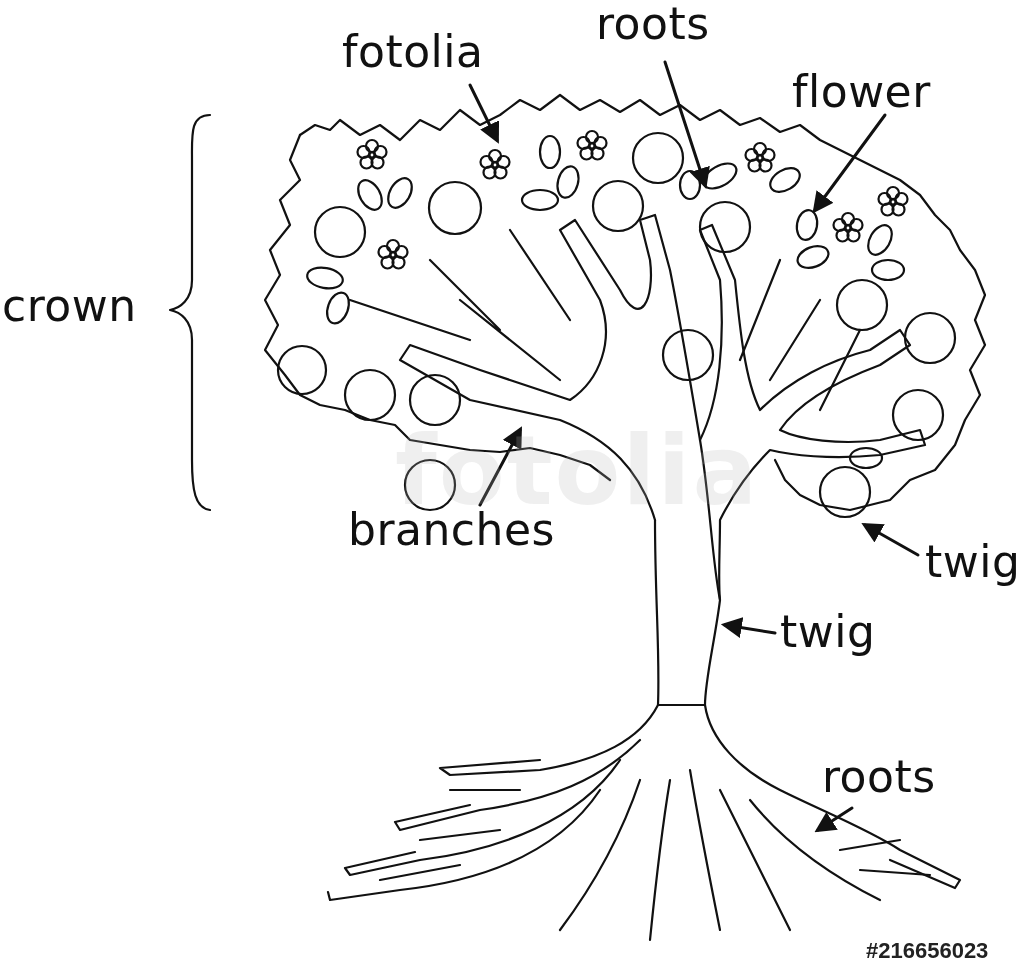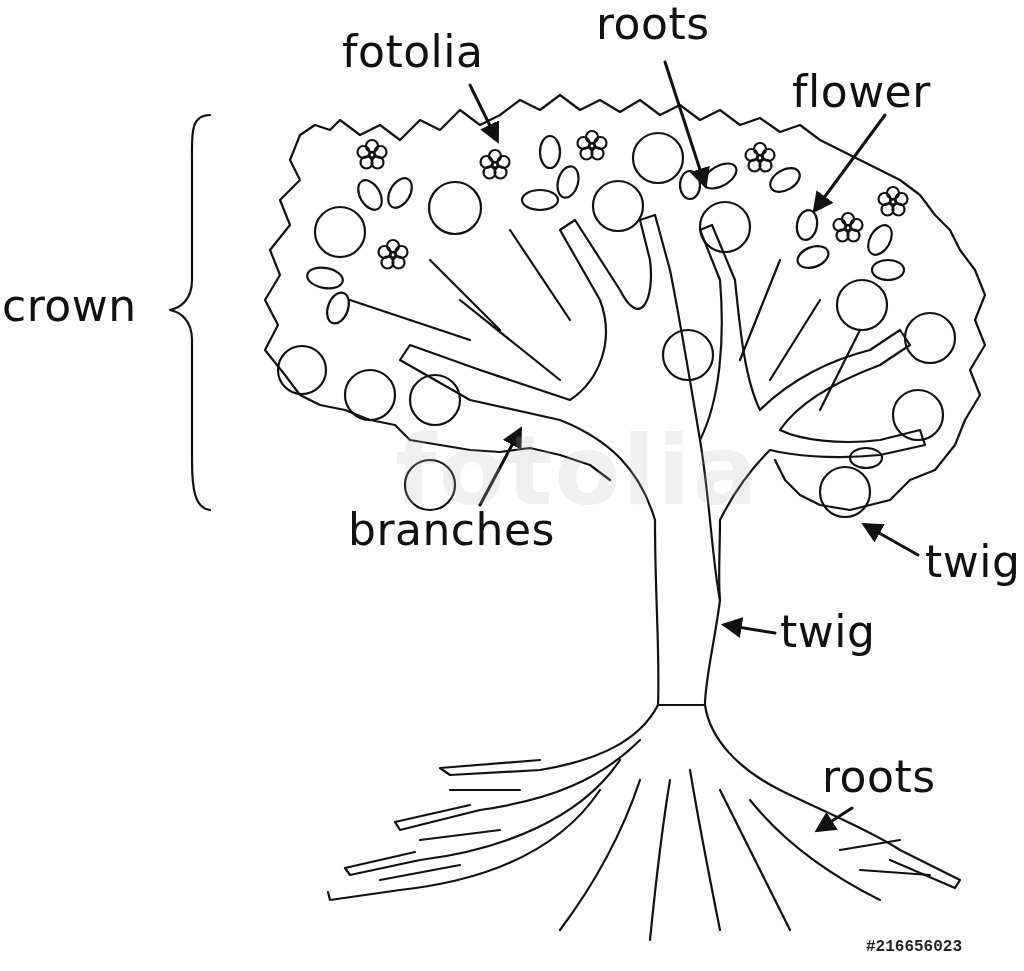--- a/index.html
+++ b/index.html
@@ -1,21 +1,21 @@
 <!DOCTYPE html>
 <html><head>
 <meta charset="utf-8">
 <style>
   html, body { margin: 0; padding: 0; background: #ffffff; }
   body { width: 1024px; height: 971px; position: relative; overflow: hidden;
          font-family: "DejaVu Sans", sans-serif; color: #111; }
   .label { position: absolute; font-size: 44px; line-height: 1; color: #111; letter-spacing: 0.5px;
            font-family: "DejaVu Sans", sans-serif; white-space: nowrap; }
-  .stockid { position: absolute; font-size: 16px; font-weight: bold; color: #222;
-             font-family: Liberation Mono, monospace; }
+  .stockid { position: absolute; font-size: 22px; font-weight: bold; color: #222;
+             font-family: Liberation Sans, sans-serif; }
   .watermark { position: absolute; font-size: 96px; color: rgba(180,180,180,0.22);
                font-family: "DejaVu Sans", sans-serif; font-weight: bold; letter-spacing: 2px; }
   svg#art { position: absolute; left: 0; top: 0; }
 </style>
 </head>
 <body>
 
 <svg id="art" width="1024" height="971" viewBox="0 0 1024 971" fill="none" stroke="#111" stroke-width="2.2" stroke-linejoin="round" stroke-linecap="round">
   <defs>
     <marker id="arrow" viewBox="0 0 10 10" refX="8" refY="5" markerWidth="7" markerHeight="7" orient="auto">

